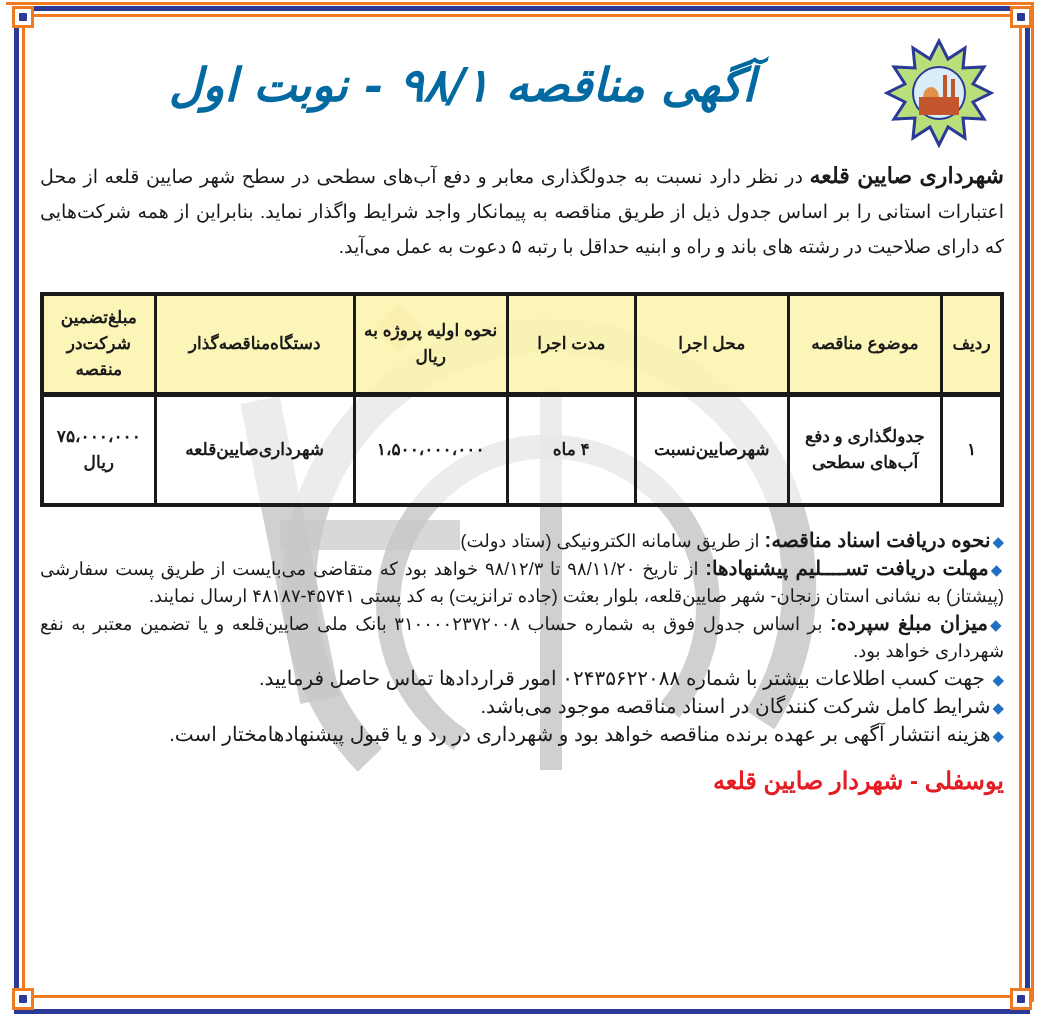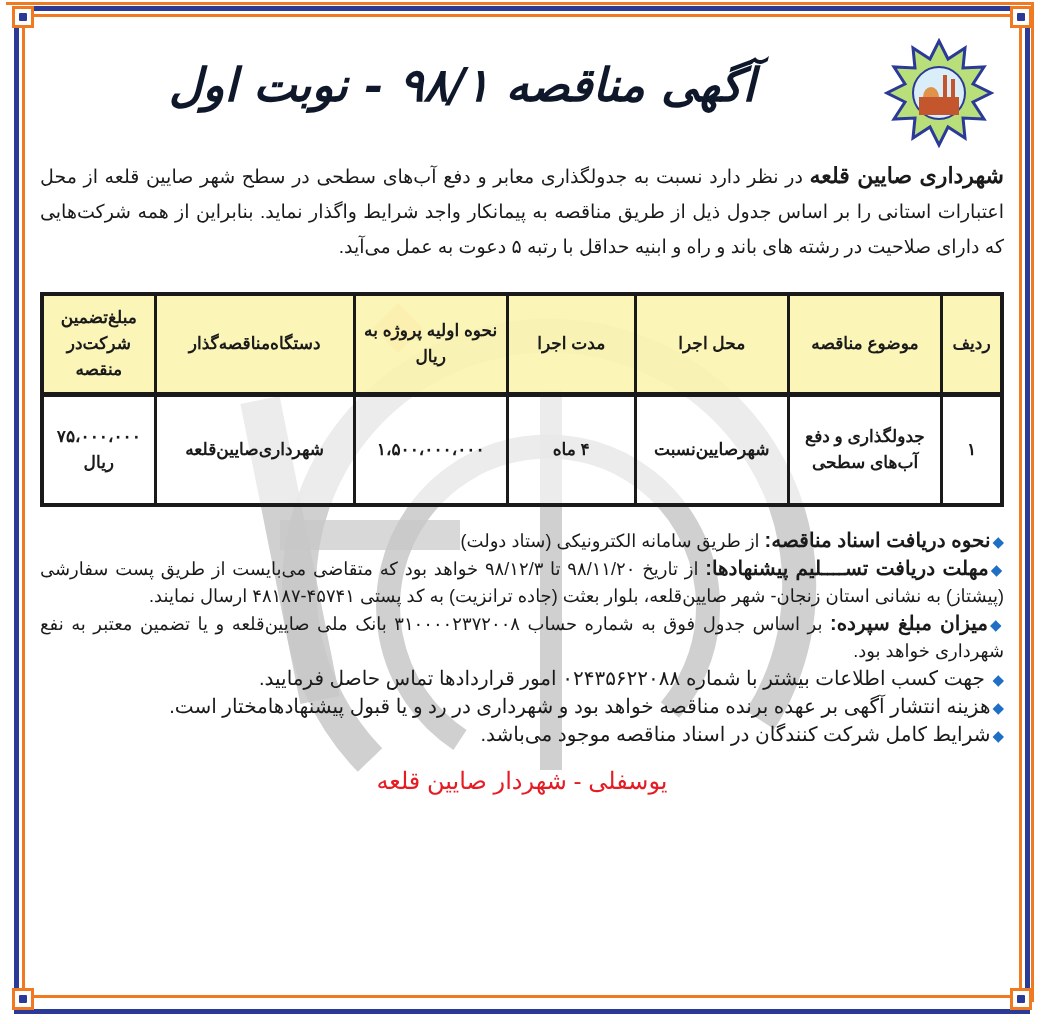--- a/index.html
+++ b/index.html
@@ -21,41 +21,41 @@
   
   .watermark { position:absolute; left:200px; top:240px; width:700px; height:560px; pointer-events:none; z-index:0; }
 
   .content { position:absolute; left:40px; top:30px; width:964px; z-index:1; }
 
   .header { position:relative; height:120px; }
   .logo { position:absolute; right:10px; top:8px; width:110px; height:110px; }
   .title {
     position:absolute; right:0; left:0; top:28px; text-align:center;
     font-family:"DejaVu Serif", serif; font-style:italic; font-weight:bold;
-    font-size:46px; color:#0f172a; padding-right:120px;
+    font-size:46px; color:#0369a1; padding-right:120px;
   }
 
   .intro { font-size:19px; line-height:35px; text-align:justify; margin-top:8px; font-family:"Liberation Sans", sans-serif; }
   .intro b { font-size:22px;margin-top:36px; }
 
   table.tender {
     margin-top:28px; width:100%; border-collapse:collapse; border:4px solid #1a1a1a;
     font-family:"Liberation Sans", sans-serif; font-weight:bold; font-size:17px; position:relative; background:transparent;
   }
   table.tender th, table.tender td { border:3px solid #1a1a1a; text-align:center; vertical-align:middle; padding:4px; }
   table.tender th { background:rgba(251,245,178,0.92); height:88px; font-size:17px; line-height:26px; }
   table.tender td { height:98px; background:rgba(255,255,255,0.6); line-height:26px; }
   table.tender tr.head { border-bottom:5px solid #1a1a1a; }
 
   .bullets { margin-top:20px; font-family:"Liberation Sans", sans-serif; font-size:18px; line-height:27px; }
   .bullet { text-align:justify; }
   .bullet .diamond { color:#1f6fc5; font-size:15px; margin-left:2px; }
   .bullet .lbl { font-weight:bold; font-size:20px; }
   .bullet.bold { font-weight:normal; font-size:20px; }
-  .signature { margin-top:18px; color:#e51c23; font-weight:normal; font-size:24px; font-family:"Liberation Sans", sans-serif; text-align:center; padding-left:0; }
+  .signature { margin-top:18px; color:#e51c23; font-weight:bold; font-size:24px; font-family:"Liberation Sans", sans-serif; text-align:right; padding-left:0; }
 </style>
 </head>
 <body>
 
 <div class="frame-blue"></div>
 <div class="frame-orange-out"></div>
 <div class="frame-orange-in"></div>
 <div class="corner tl"></div>
 <div class="corner tr"></div>
 <div class="corner bl"></div>
@@ -121,21 +121,21 @@
     <div class="bullet">
       <span class="diamond">◆</span><span class="lbl">مهلت دریافت تســــلیم پیشنهادها:</span><span> از تاریخ ۹۸/۱۱/۲۰ تا ۹۸/۱۲/۳ خواهد بود که متقاضی می‌بایست از طریق پست سفارشی (پیشتاز) به نشانی استان زنجان- شهر صایین‌قلعه، بلوار بعثت (جاده ترانزیت) به کد پستی ۴۵۷۴۱-۴۸۱۸۷ ارسال نمایند.</span>
     </div>
     <div class="bullet">
       <span class="diamond">◆</span><span class="lbl">میزان مبلغ سپرده:</span><span> بر اساس جدول فوق به شماره حساب ۳۱۰۰۰۰۲۳۷۲۰۰۸ بانک ملی صایین‌قلعه و یا تضمین معتبر به نفع شهرداری خواهد بود.</span>
     </div>
     <div class="bullet bold">
       <span class="diamond">◆</span> <span>جهت کسب اطلاعات بیشتر با شماره ۰۲۴۳۵۶۲۲۰۸۸ امور قراردادها تماس حاصل فرمایید.</span>
     </div>
     <div class="bullet bold">
-      <span class="diamond">◆</span><span>هزینه انتشار آگهی بر عهده برنده مناقصه خواهد بود و شهرداری در رد و یا قبول پیشنهادهامختار است.</span>
+      <span class="diamond">◆</span><span>شرایط کامل شرکت کنندگان در اسناد مناقصه موجود می‌باشد.</span>
     </div>
     <div class="bullet bold">
-      <span class="diamond">◆</span><span>شرایط کامل شرکت کنندگان در اسناد مناقصه موجود می‌باشد.</span>
+      <span class="diamond">◆</span><span>هزینه انتشار آگهی بر عهده برنده مناقصه خواهد بود و شهرداری در رد و یا قبول پیشنهادهامختار است.</span>
     </div>
   </div>
 
   <div class="signature">یوسفلی - شهردار صایین قلعه</div>
 </div>
 
 </body></html>

